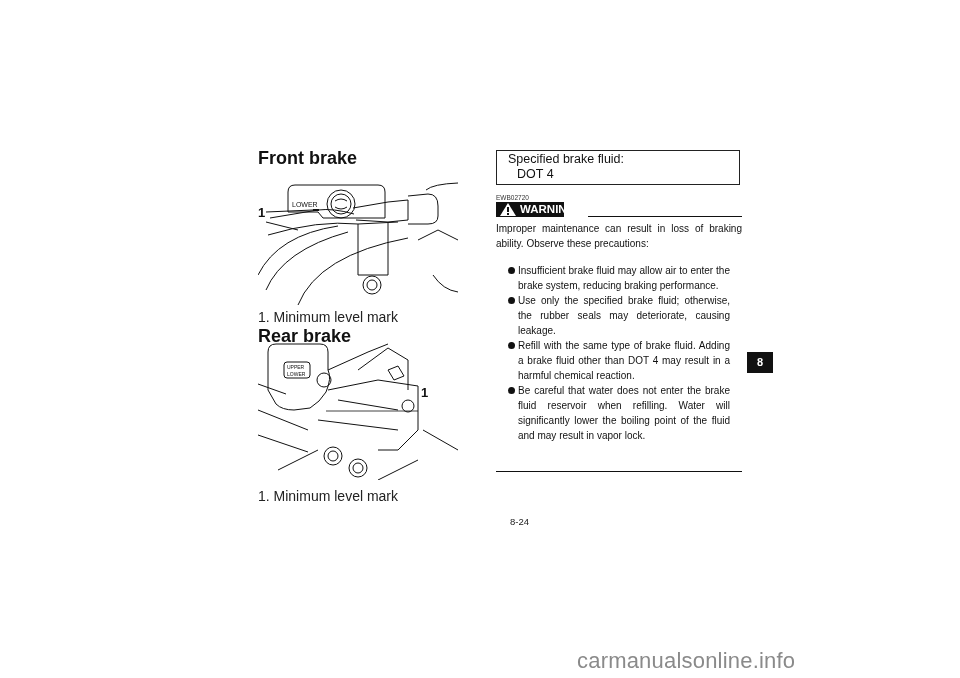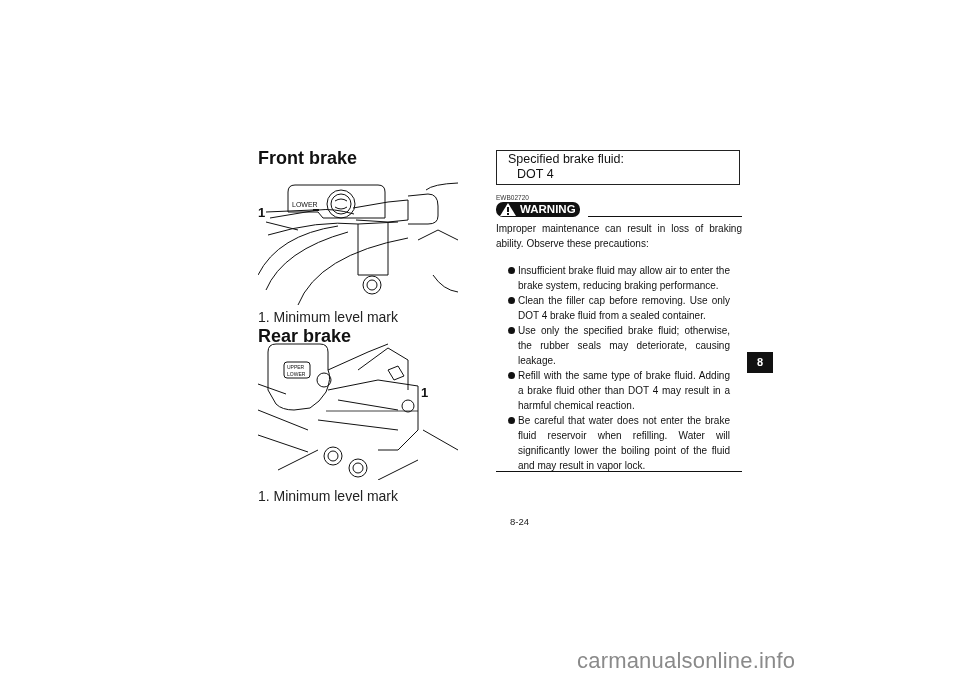--- a/index.html
+++ b/index.html
@@ -5,21 +5,21 @@
   html, body { margin:0; padding:0; background:#ffffff; }
   body { width:960px; height:678px; position:relative; overflow:hidden; font-family:"Liberation Sans", sans-serif; color:#111; }
   .abs { position:absolute; }
   .section-title { font-weight:bold; font-size:18px; }
   .caption { font-size:14px; color:#222; }
   .illus { border:none; }
   .spec-box { left:496px; top:150px; width:244px; height:35px; border:1.2px solid #222; font-size:12.5px; line-height:15px; box-sizing:border-box; padding:1px 0 8px 11px; }
   .spec-box .val { padding-left:9px; }
   .code { left:496px; top:194px; font-size:6.5px; color:#333; }
   .warn-row { left:496px; top:202px; width:246px; height:16px; }
-  .warn-badge { position:absolute; left:0; top:0; width:84px; height:15px; background:#111; color:#fff; font-weight:bold; font-size:11.5px; line-height:15px;border-radius:7px; }
+  .warn-badge { position:absolute; left:0; top:0; width:68px; height:15px; background:#111; color:#fff; font-weight:bold; font-size:11.5px; line-height:15px; }
   .warn-badge .tri { position:absolute; left:4px; top:1px; }
   .warn-badge .lbl { position:absolute; left:24px; top:0; }
   .warn-line { position:absolute; left:92px; right:0; top:14px; border-top:1.2px solid #111; }
   .warn-body { left:496px; top:221px; width:246px; font-weight:normal; font-size:10px; line-height:15px; text-align:justify; }
   .warn-body p { margin:0; }
   .warn-body ul { list-style:none; margin:12px; padding:0; }
   .warn-body li { position:relative; padding-left:10px; }
   .warn-body li .bullet { position:absolute; left:0; top:4px; width:7px; height:7px; border-radius:50%; background:#111; }
   .end-rule { left:496px; top:471px; width:246px; border-top:1.5px solid #111; }
   .side-tab { left:747px; top:352px; width:26px; height:21px; background:#111; color:#fff; font-weight:bold; font-size:11px; text-align:center; line-height:21px; }
@@ -110,21 +110,20 @@
     </svg>
     <span class="lbl">WARNING</span>
   </div>
   <div class="warn-line"></div>
 </div>
 
 <div class="abs warn-body">
   <p>Improper maintenance can result in loss of braking ability. Observe these precautions:</p>
   <ul>
     <li><span class="bullet"></span><span>Insufficient brake fluid may allow air to enter the brake system, reducing braking performance.</span></li>
-    <li><span class="bullet"></span><span>Clean the filler cap before removing. Use only DOT 4 brake fluid from a sealed container.</span></li>
     <li><span class="bullet"></span><span>Use only the specified brake fluid; otherwise, the rubber seals may deteriorate, causing leakage.</span></li>
     <li><span class="bullet"></span><span>Refill with the same type of brake fluid. Adding a brake fluid other than DOT 4 may result in a harmful chemical reaction.</span></li>
     <li><span class="bullet"></span><span>Be careful that water does not enter the brake fluid reservoir when refilling. Water will significantly lower the boiling point of the fluid and may result in vapor lock.</span></li>
   </ul>
 </div>
 
 <div class="abs end-rule"></div>
 
 <div class="abs side-tab">8</div>
 

